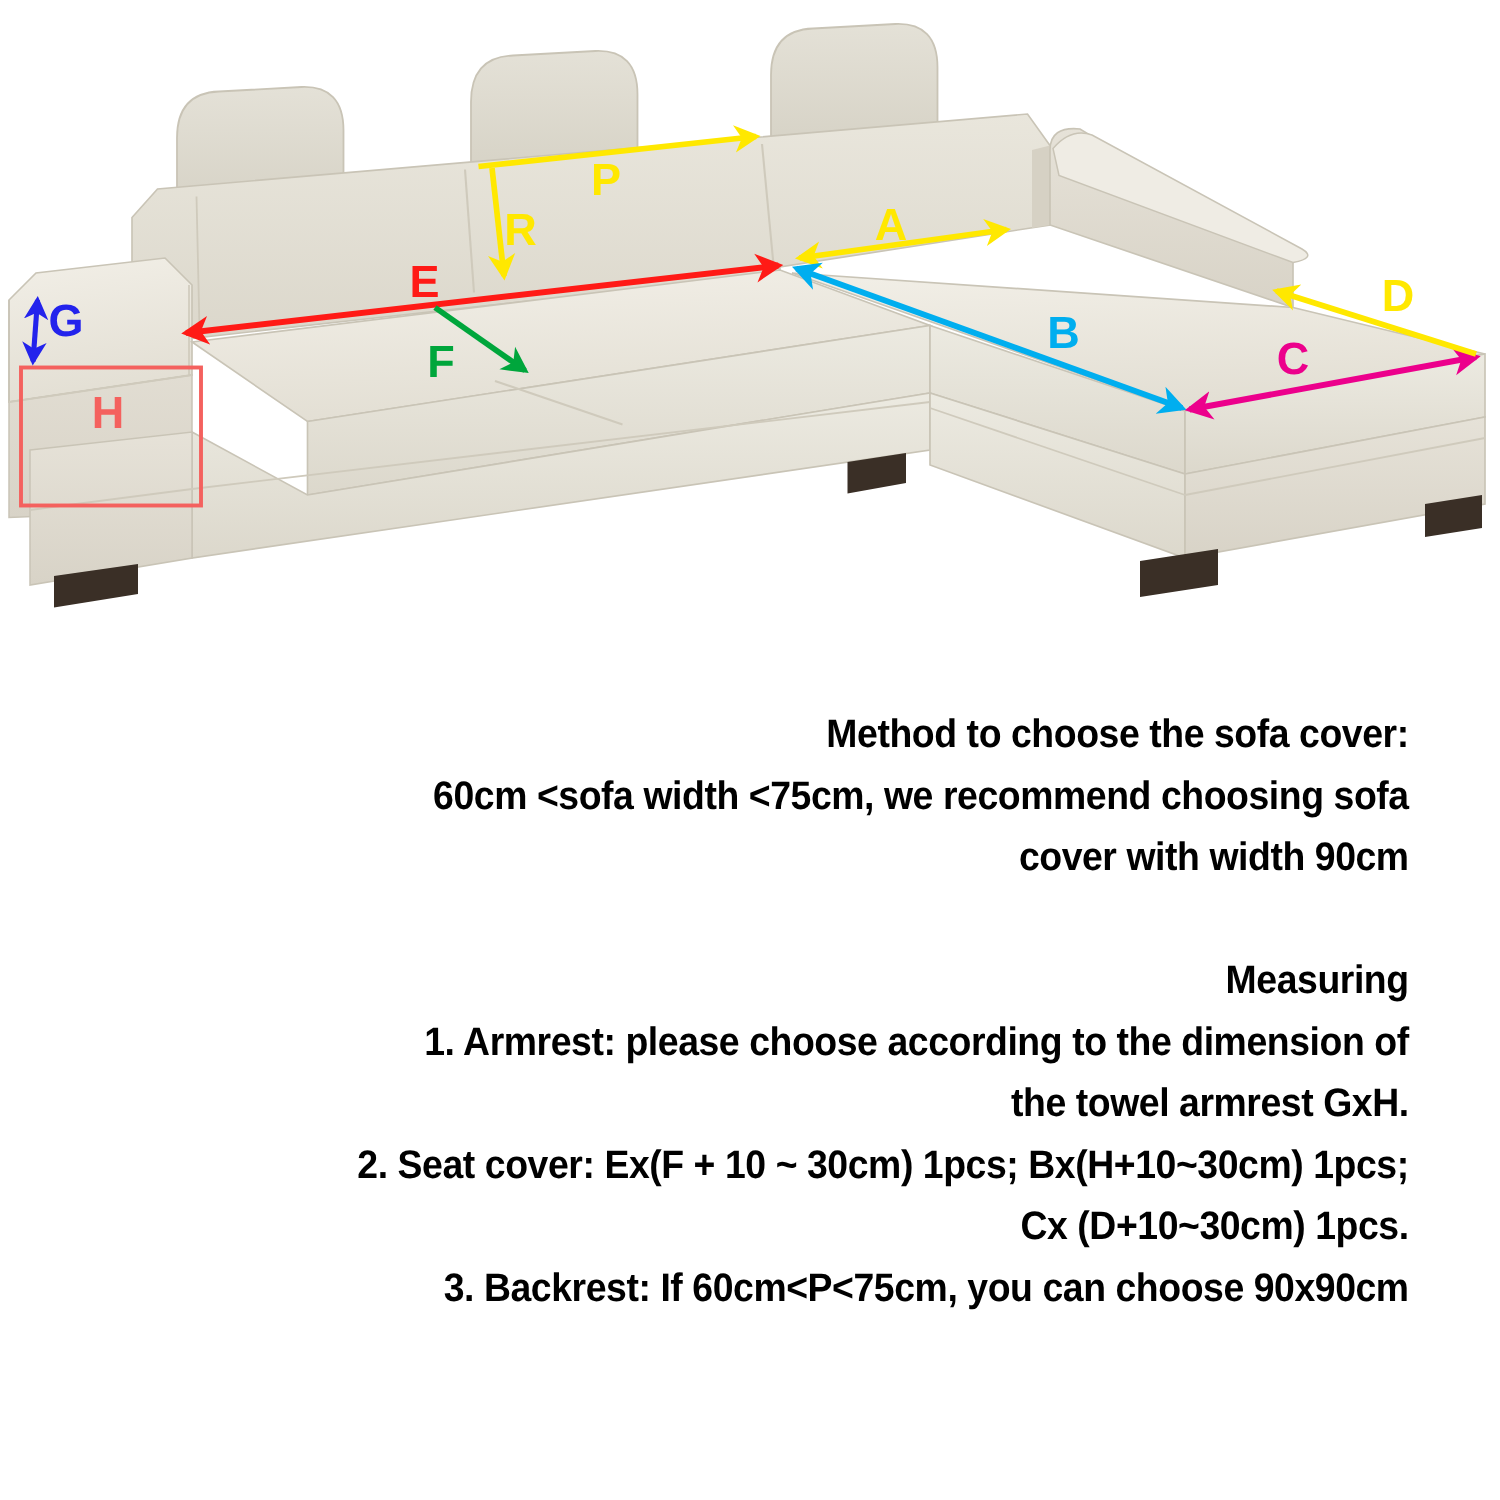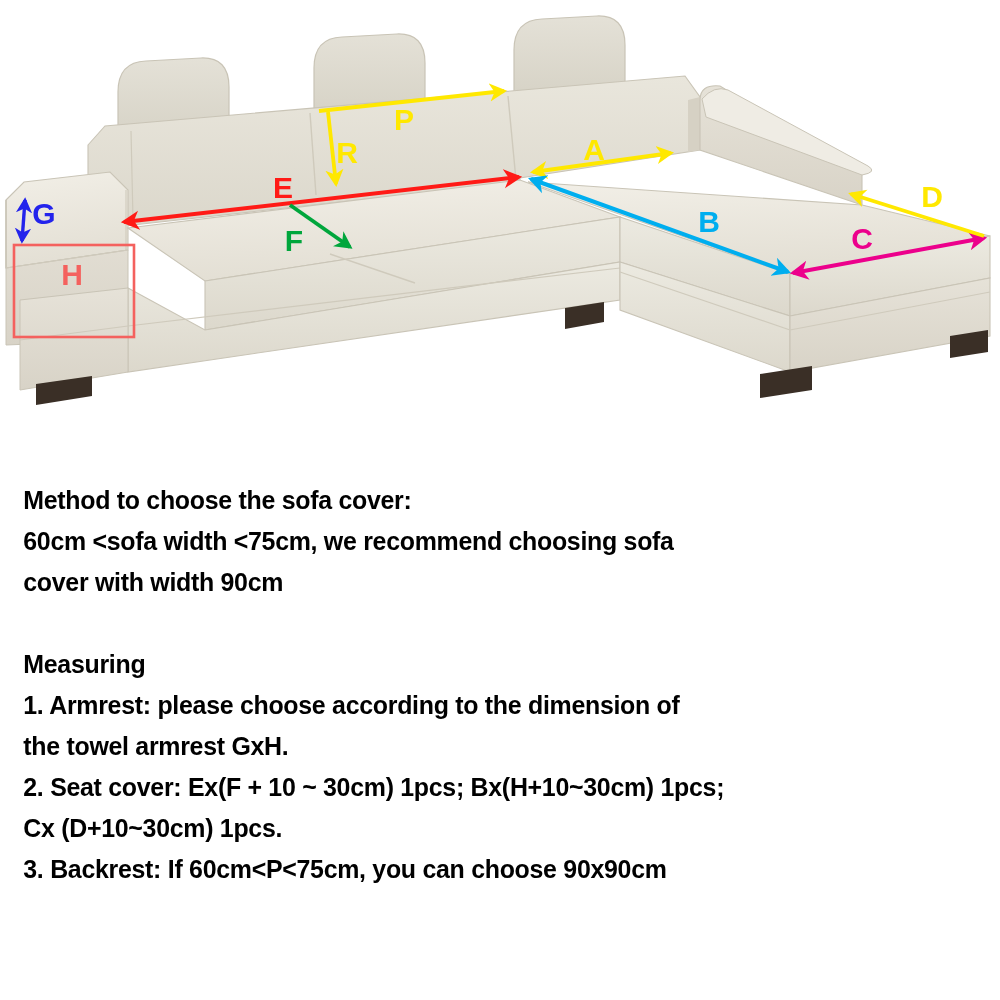--- a/index.html
+++ b/index.html
@@ -52,21 +52,21 @@
     letter-spacing: -0.3px;
     white-space: pre;
     margin: 0;
     padding-left: 12px;
     transform: scaleX(0.94);
     transform-origin: left center;
   }
   .text-line.blank {
     height: 41px;
   }
-  .para-block { margin: 12px; padding: 0; }
+  .para-block { margin: 1px; padding: 0; text-align: right; }
 </style>
 </head>
 <body>
 
 <div id="page">
 
   <div id="diagram-area">
     <svg id="sofa-svg" viewBox="0 0 1000 470" xmlns="http://www.w3.org/2000/svg">
       <defs>
         <linearGradient id="fabTop" x1="0" y1="0" x2="0.2" y2="1">

